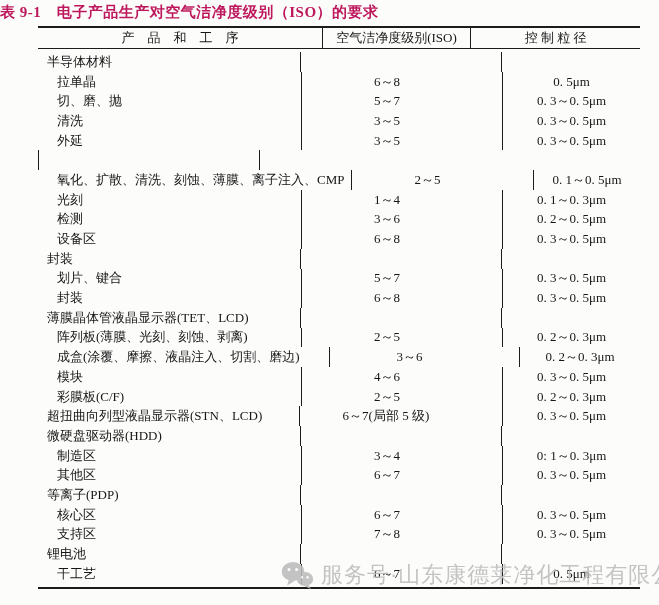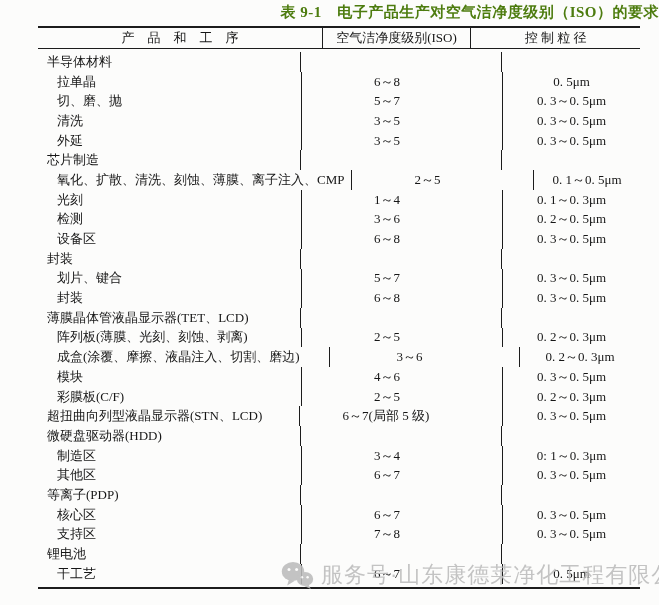--- a/index.html
+++ b/index.html
@@ -3,22 +3,22 @@
 <meta charset="utf-8">
 <style>
   html,body{margin:0;padding:0;}
   body{
     width:659px;height:605px;position:relative;overflow:hidden;
     background:#fcfcfb;color:#161616;
     font-family:"Liberation Serif","DejaVu Serif",serif;
   }
   .page-title{
     position:absolute;top:3px;left:0;width:659px;
-    text-align:right;font-size:15px;font-weight:bold;
-    letter-spacing:.5px;color:#4d7c0f;white-space:nowrap;
+    text-align:left;font-size:15px;font-weight:bold;
+    letter-spacing:.5px;color:#be185d;white-space:nowrap;
   }
   .table{
     position:absolute;left:38px;top:26px;width:602px;height:563px;
     box-sizing:border-box;
     border-top:2.5px solid #1c1c1c;border-bottom:2.5px solid #1c1c1c;
     display:flex;flex-direction:column;
   }
   .thead{
     display:flex;height:21px;box-sizing:border-box;
     border-bottom:1.8px solid #1c1c1c;flex:none;
@@ -76,21 +76,20 @@
         <div class="c1 indent">清洗</div>
         <div class="c2">3～5</div>
         <div class="c3">0. 3～0. 5μm</div>
       </div>
       <div class="row">
         <div class="c1 indent">外延</div>
         <div class="c2">3～5</div>
         <div class="c3">0. 3～0. 5μm</div>
       </div>
       <div class="row">
-        <div class="c1">芯片制造</div>
         <div class="c2"></div>
         <div class="c3"></div>
       </div>
       <div class="row">
         <div class="c1 indent">氧化、扩散、清洗、刻蚀、薄膜、离子注入、CMP</div>
         <div class="c2">2～5</div>
         <div class="c3">0. 1～0. 5μm</div>
       </div>
       <div class="row">
         <div class="c1 indent">光刻</div>

